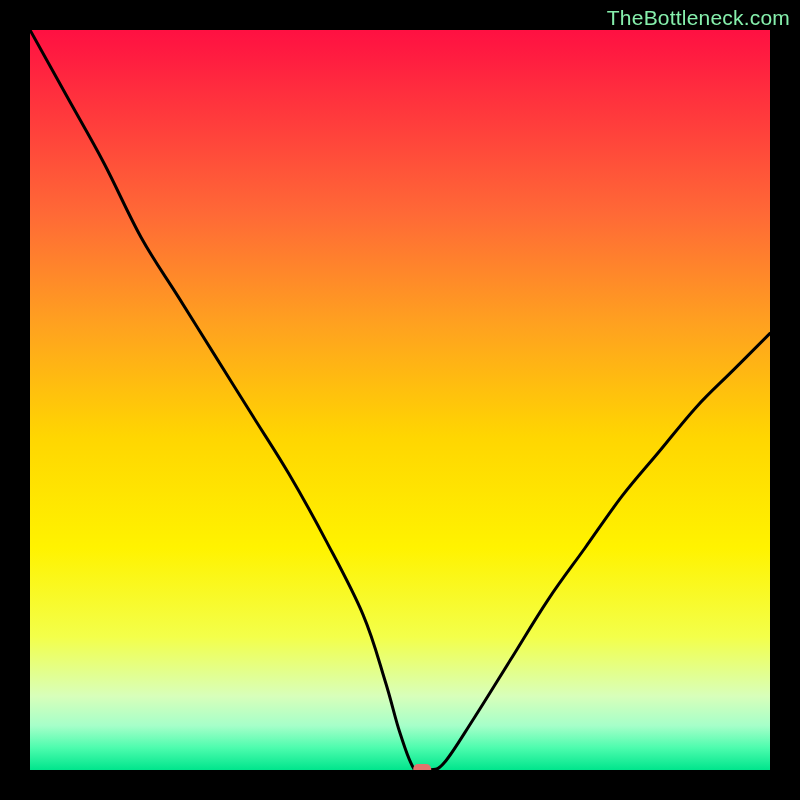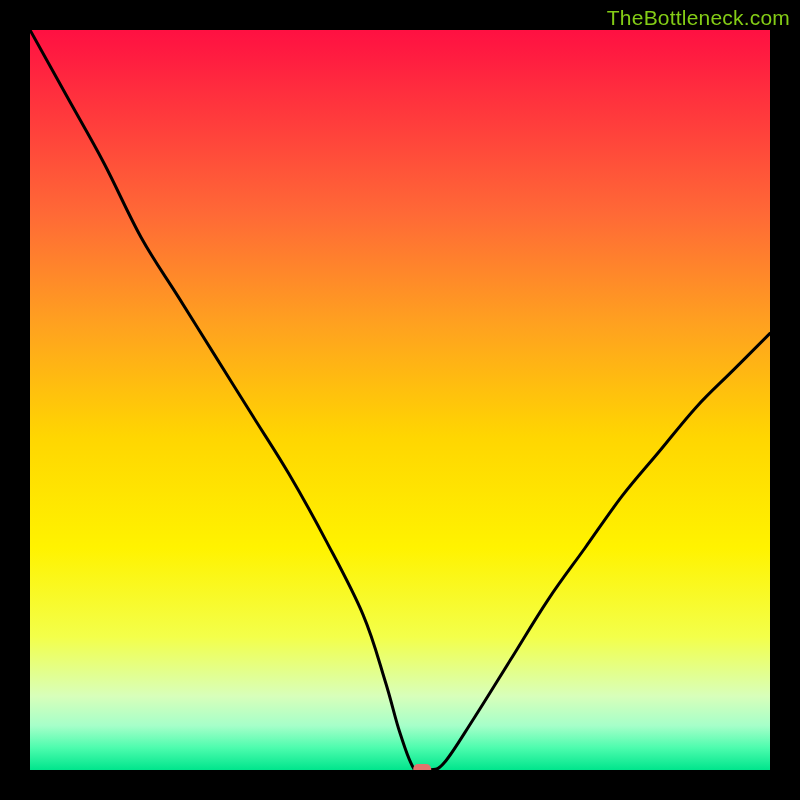--- a/index.html
+++ b/index.html
@@ -21,21 +21,21 @@
     position: absolute;
     left: 30px;
     top: 30px;
     width: 740px;
     height: 740px;
   }
   .watermark {
     position: absolute;
     top: 6px;
     right: 10px;
-    color: #84cc16;
+    color: #86efac;
     font-size: 21px;
     font-weight: 500;
     letter-spacing: 0.2px;
     z-index: 10;
   }
   svg { display: block; }
 </style>
 </head>
 <body>
 

